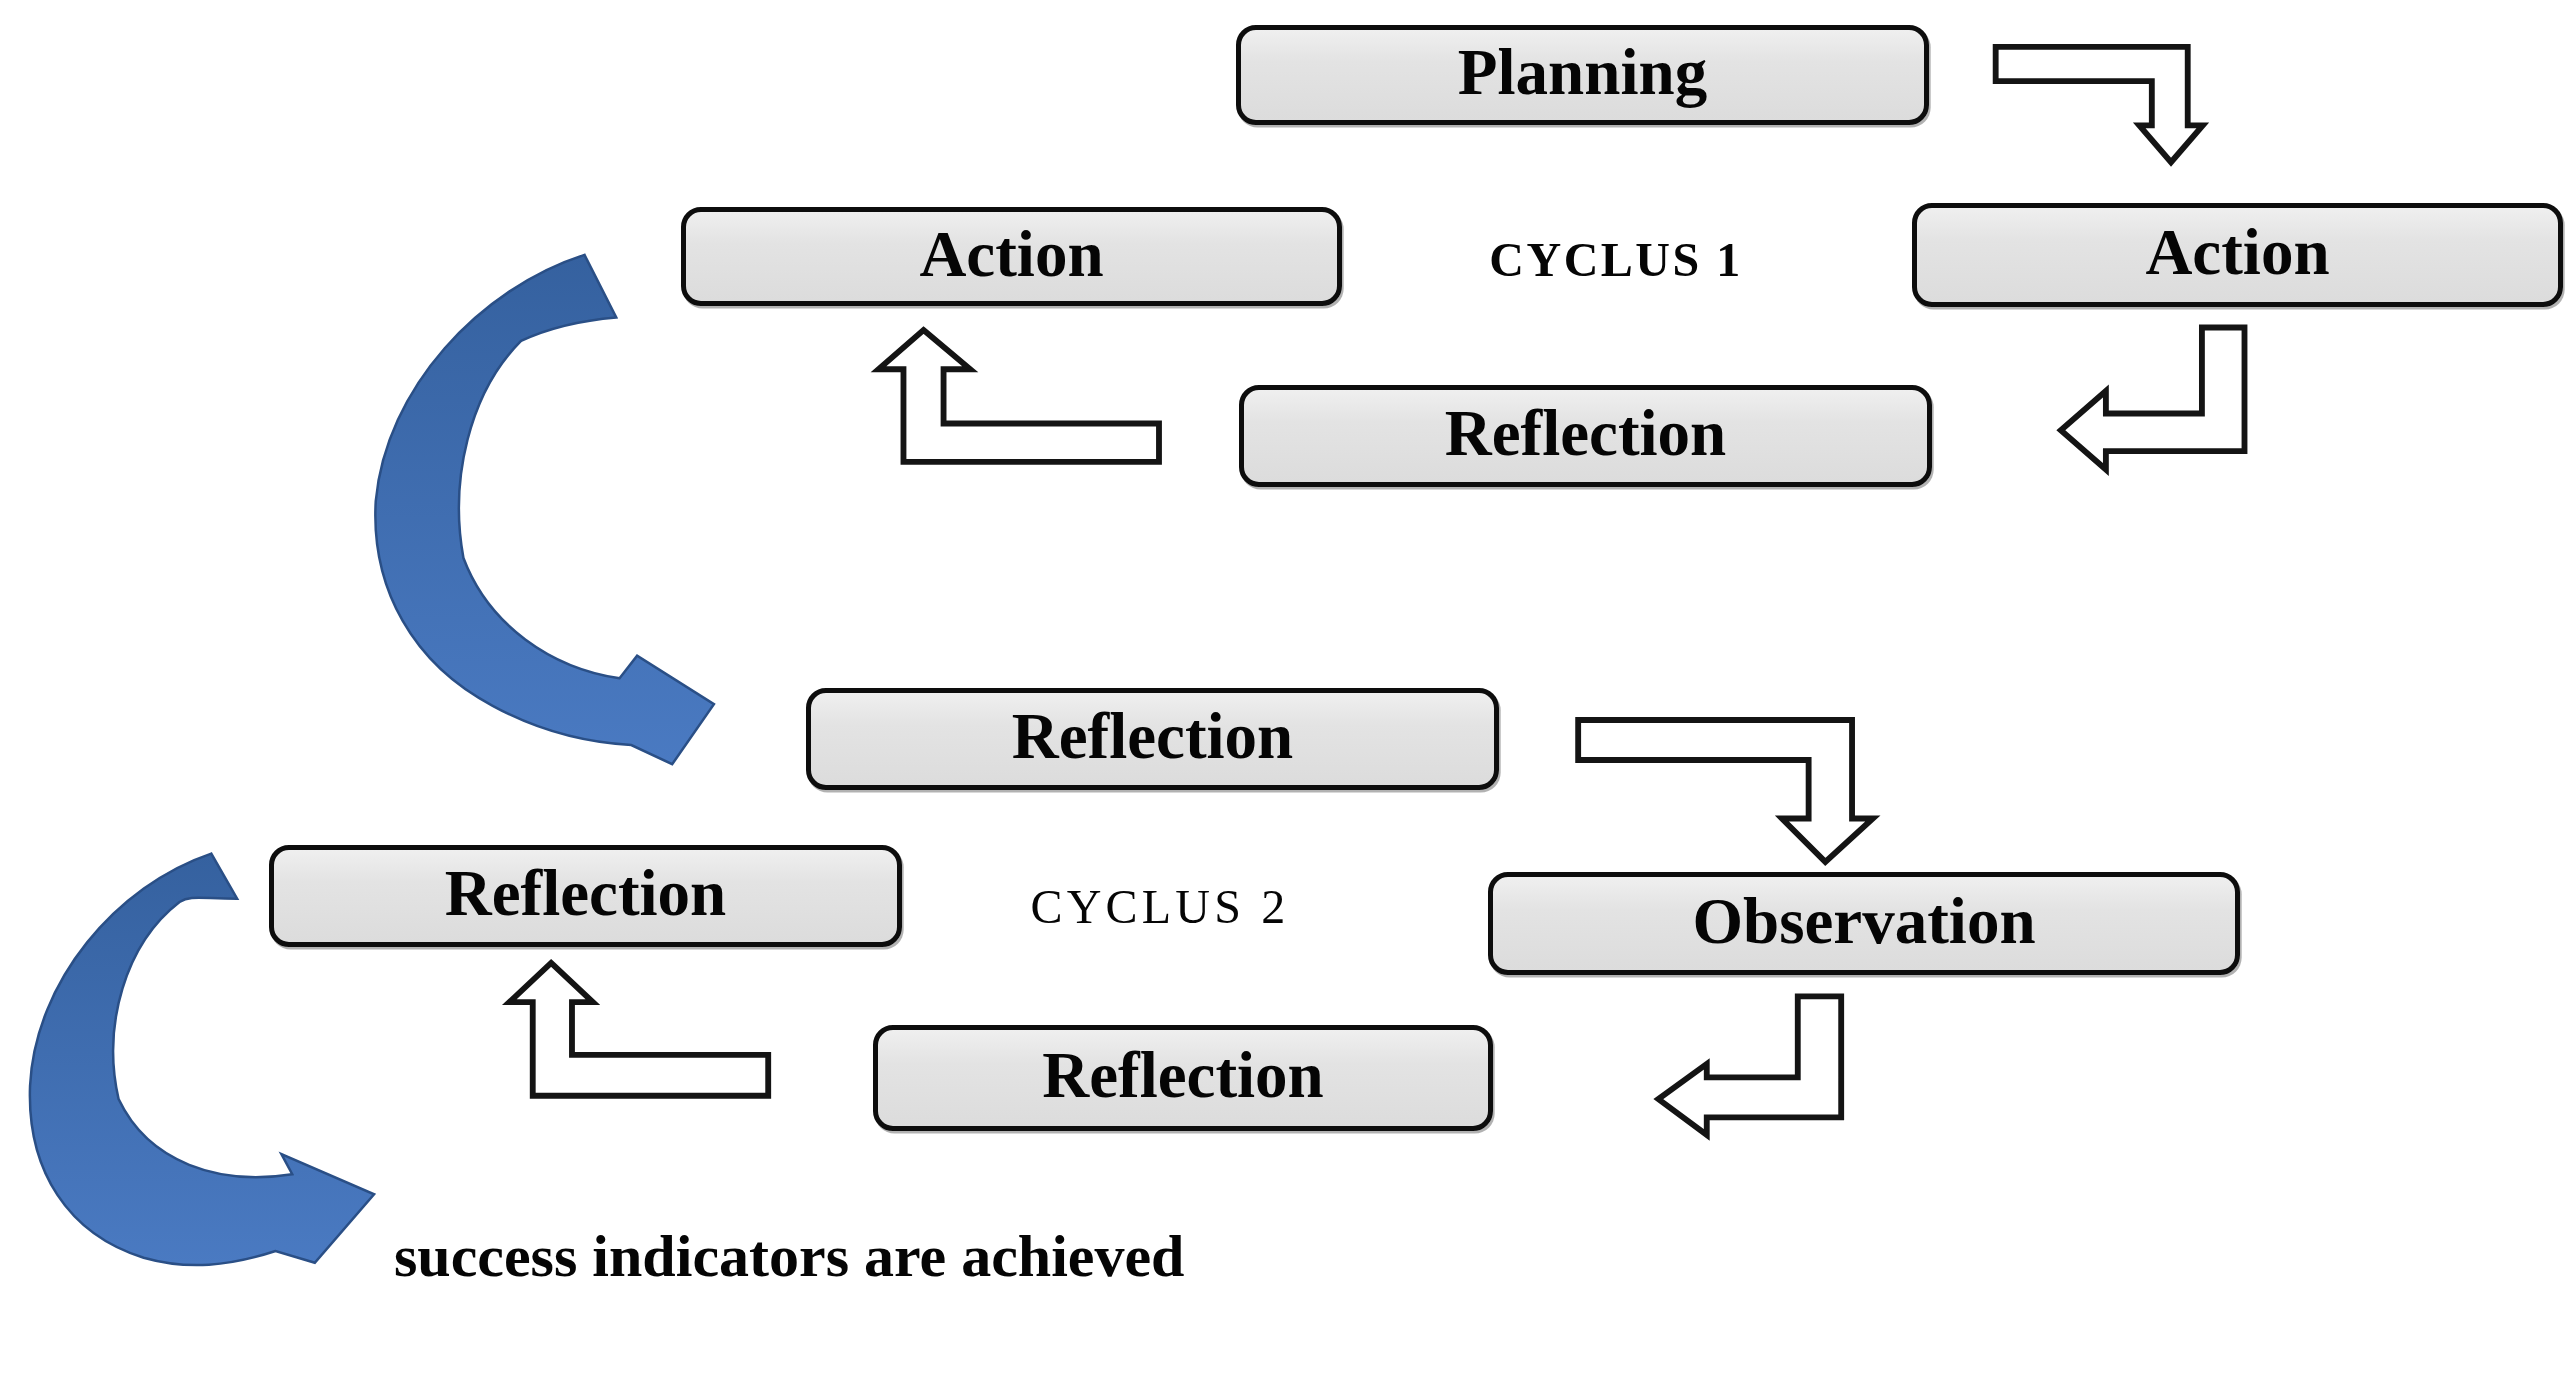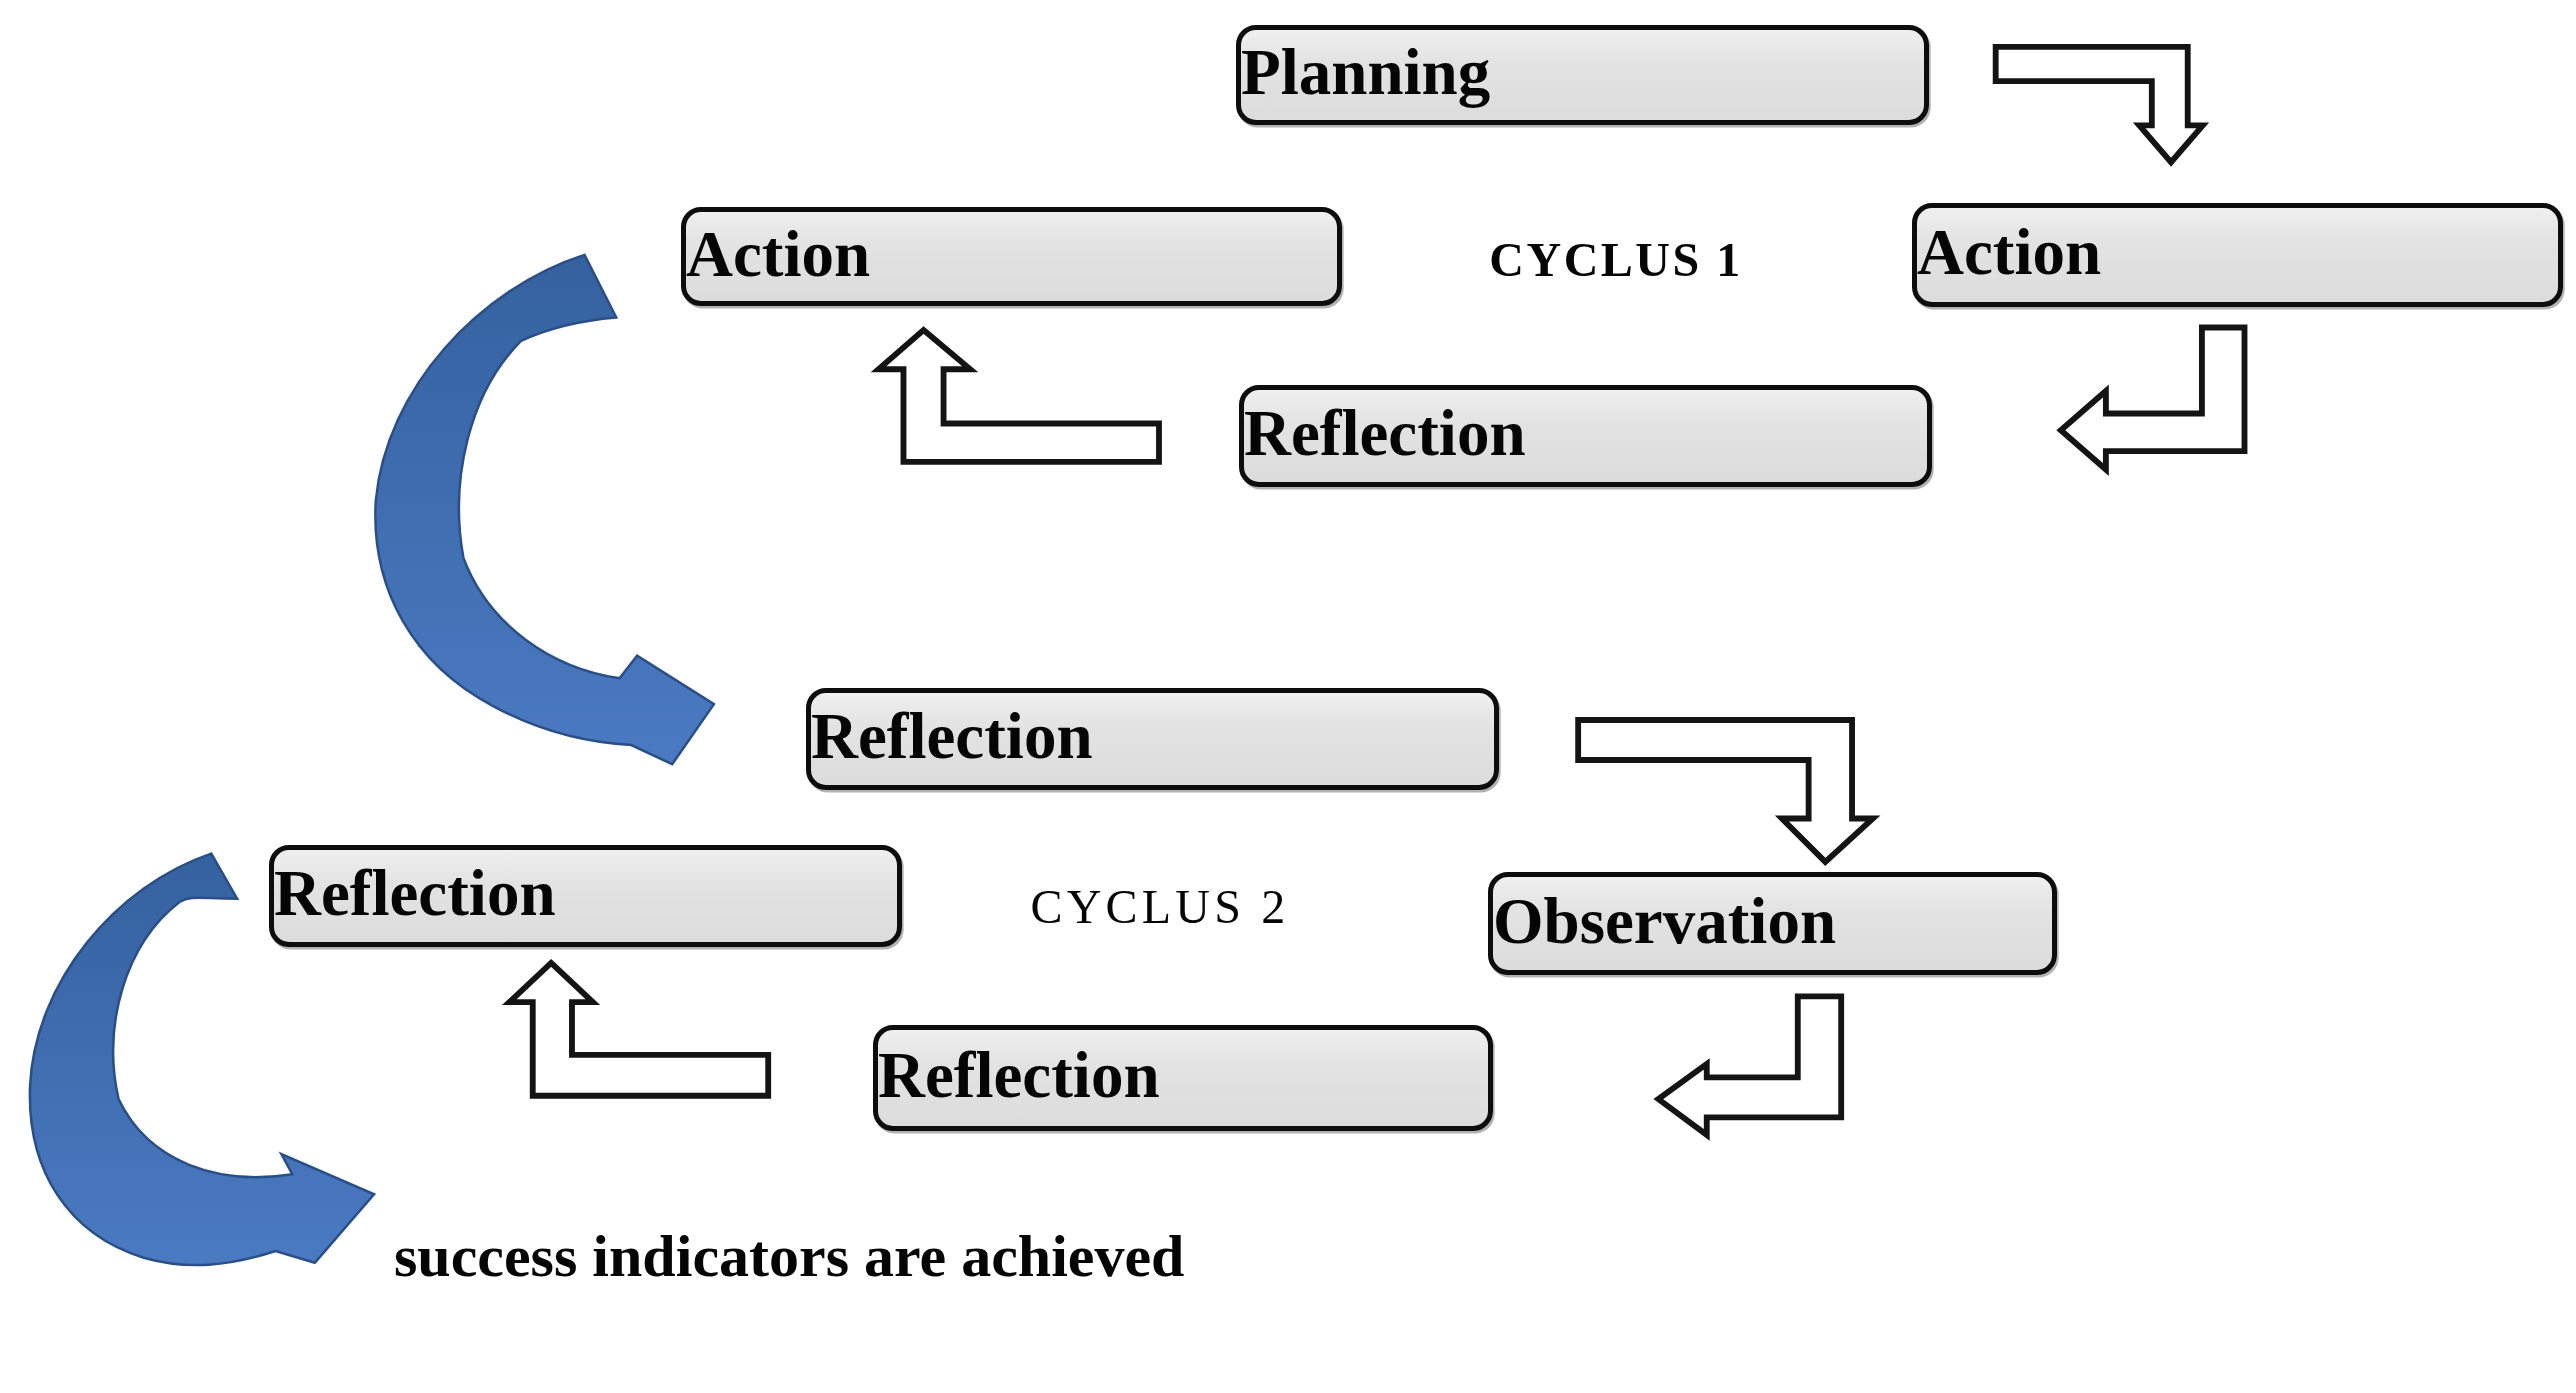--- a/index.html
+++ b/index.html
@@ -20,21 +20,21 @@
     font-family:"Liberation Serif","DejaVu Serif",serif;
     overflow:hidden;
   }
   .arrows{position:absolute;left:0;top:0;width:2576px;height:1394px;}
   .elbow{fill:var(--elbow_arrow_fill);stroke:var(--elbow_arrow_stroke);stroke-width:7;stroke-linejoin:miter;}
   .node{
     position:absolute;
     background:linear-gradient(180deg,#efefef 0%,var(--box_fill) 35%,#dcdcdc 100%);
     border:5px solid var(--box_border);
     border-radius:20px;
-    display:flex;align-items:center;justify-content:flex-start;
+    display:flex;align-items:center;justify-content:center;
     box-sizing:border-box;
     box-shadow:1.7px 2.5px 0 rgba(0,0,0,0.30);
   }
   .node-label{
     font-size:65px;font-weight:bold;color:var(--text);
     white-space:nowrap;line-height:1;padding-bottom:5px;
   }
   .cyclus{
     position:absolute;width:534px;height:87px;
     display:flex;align-items:center;justify-content:center;
@@ -109,21 +109,21 @@
   <div class="node" style="left:806px;top:688px;width:693px;height:102px;">
     <span class="node-label">Reflection</span>
   </div>
 
   <div class="node" style="left:269px;top:845px;width:633px;height:102px;">
     <span class="node-label">Reflection</span>
   </div>
 
   <div class="cyclus cyclus-2" style="left:893px;top:863px;">CYCLUS 2</div>
 
-  <div class="node" style="left:1488px;top:872px;width:569px;height:103px;">
+  <div class="node" style="left:1488px;top:872px;width:752px;height:103px;">
     <span class="node-label">Observation</span>
   </div>
 
   <div class="node" style="left:873px;top:1025px;width:620px;height:106px;">
     <span class="node-label">Reflection</span>
   </div>
 
   <div class="footer-text">
     <div>success indicators are achieved</div>
   </div>

